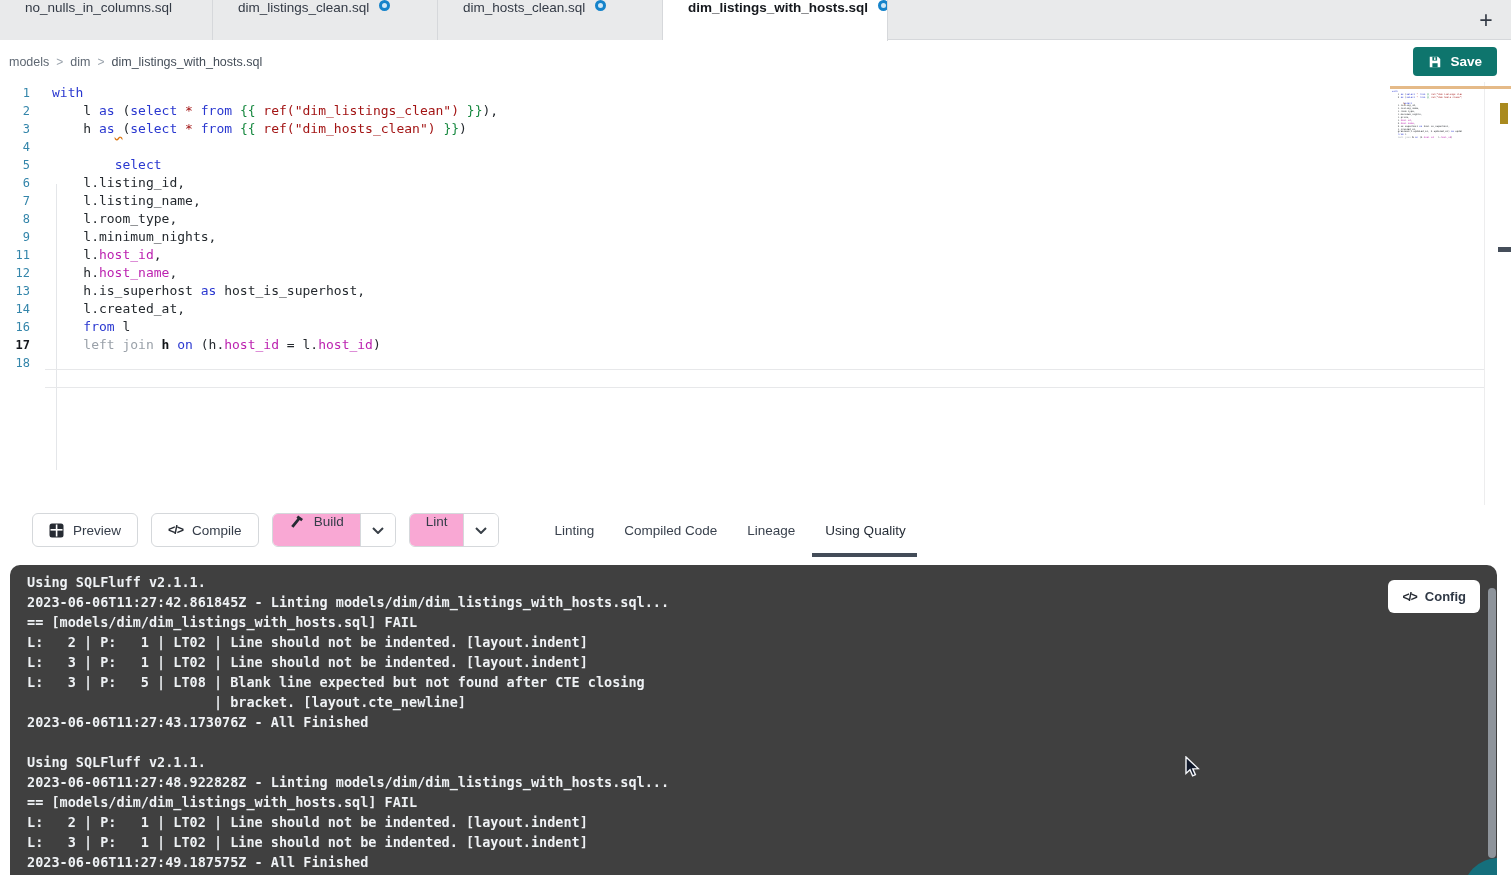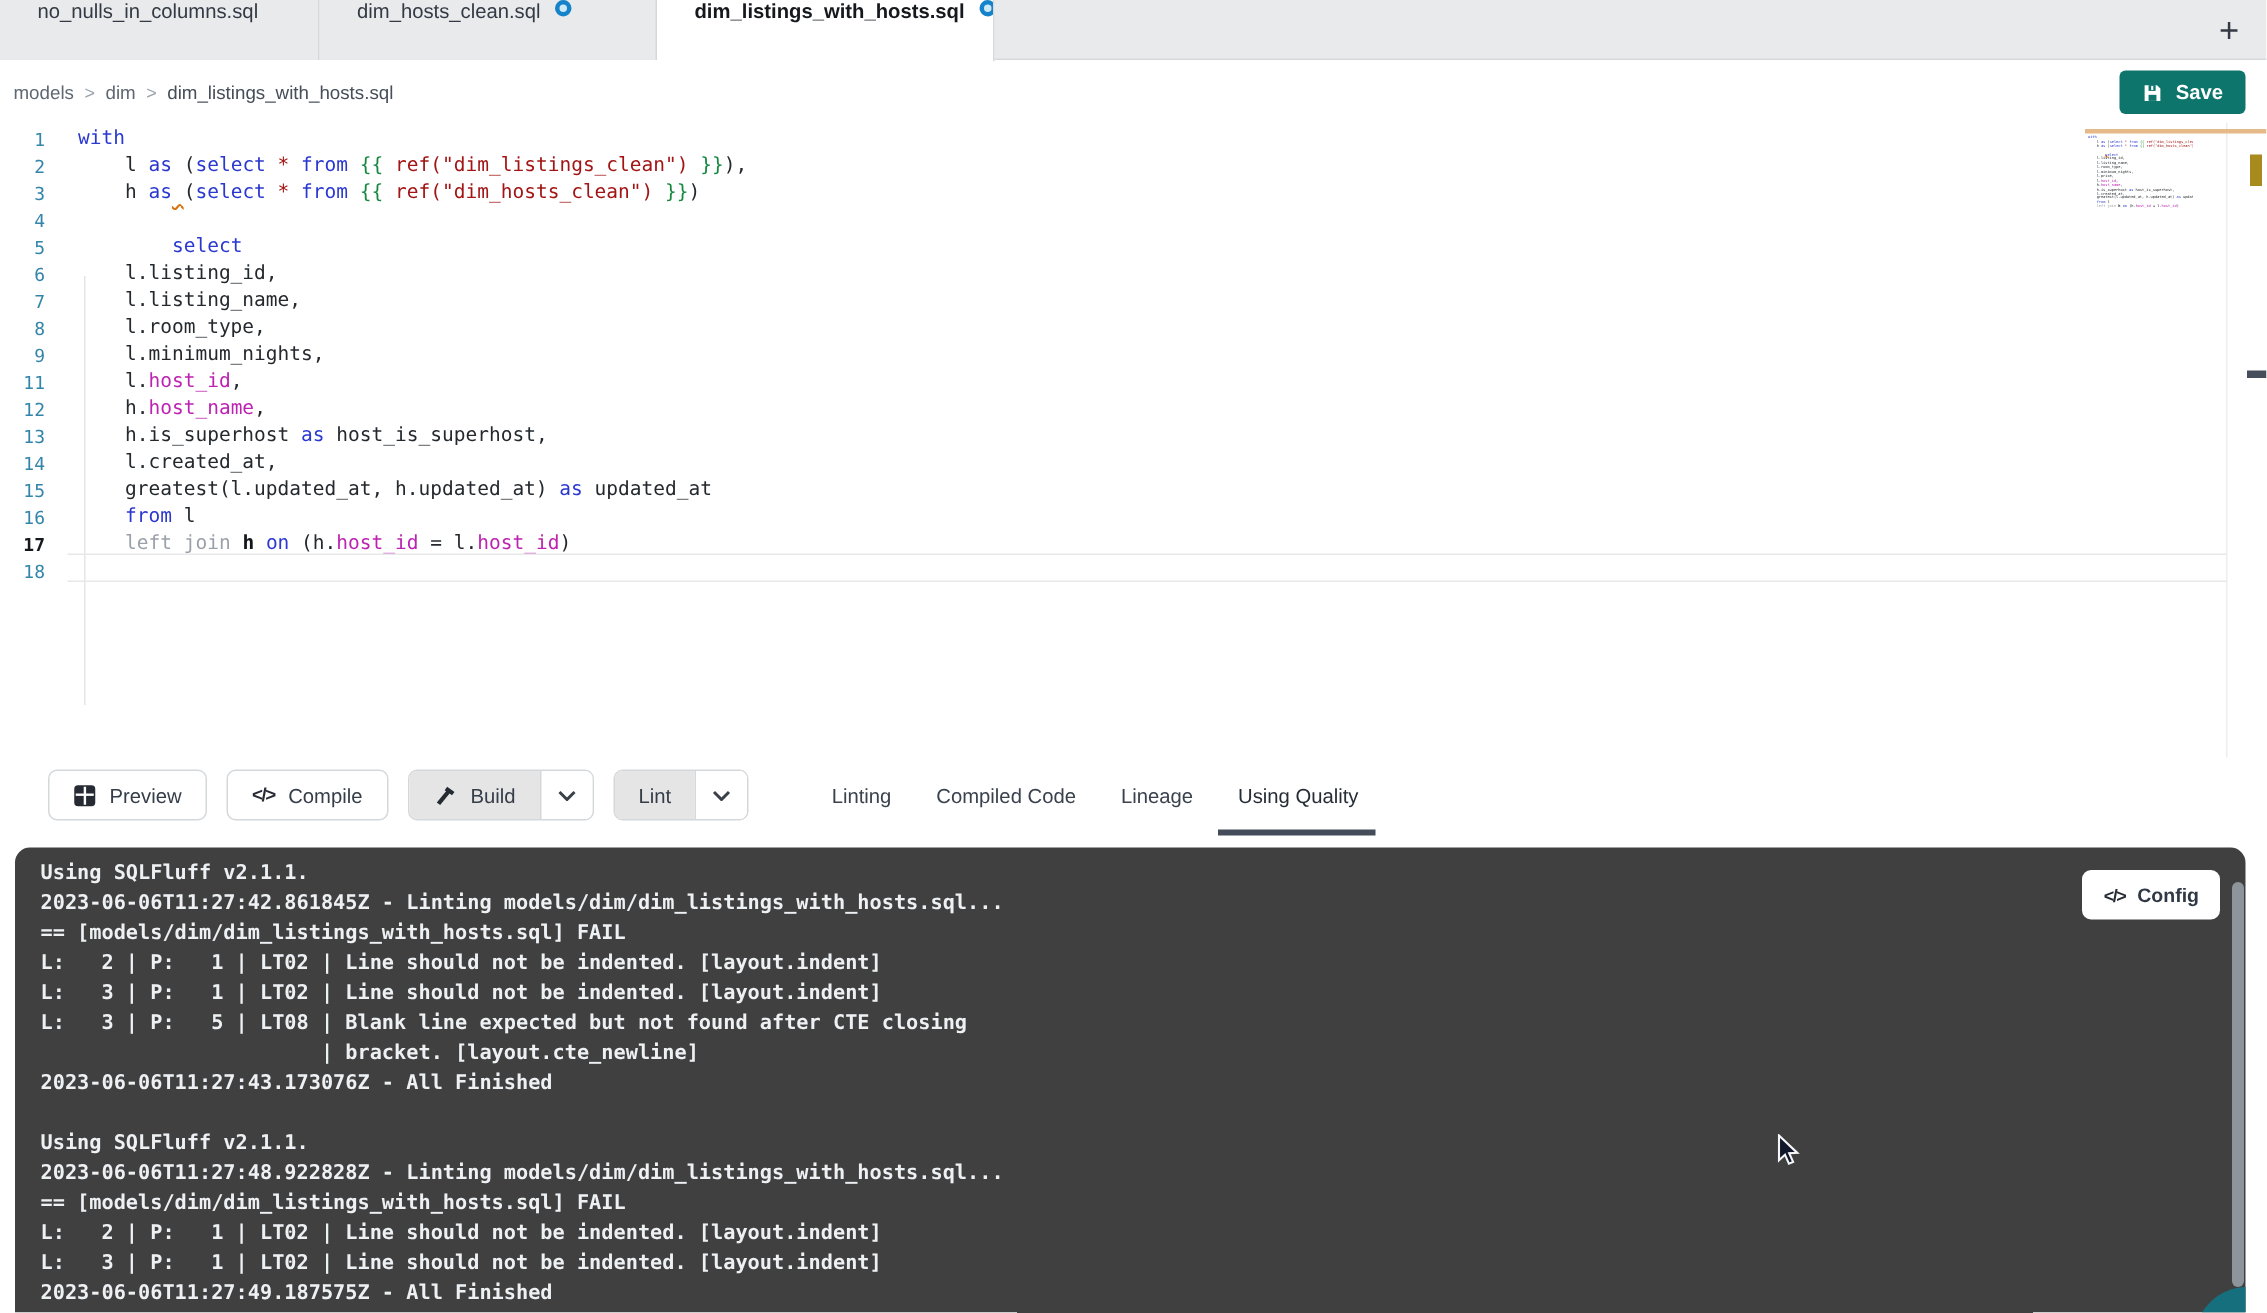--- a/index.html
+++ b/index.html
@@ -101,22 +101,22 @@
     background:#fff; display:flex; align-items:center; padding-left:8px;margin-left:24px;
   }
   .tbtn {
     height:34px; border:1px solid #d5d8db; border-radius:6px; background:#fff;
     display:inline-flex; align-items:center; gap:9px; padding:0 16px;
     font-size:13.5px; color:#353d49; cursor:pointer; margin-right:13px;
     font-family:"Liberation Sans", sans-serif;
   }
   .splitgrp { display:inline-flex; margin-right:13px; border:1px solid #d5d8db; border-radius:6px; overflow:hidden; height:34px; }
   .splitgrp .main {
-    display:inline-flex; align-items:center; gap:9px; padding:0 16px;
-    font-size:13.5px; color:#353d49; background:#e5e5e5; cursor:pointer; border:none;
+    display:inline-flex; gap:9px; padding:0 16px;
+    font-size:13.5px; color:#353d49; background:#f9a8d4; cursor:pointer; border:none;
     font-family:"Liberation Sans", sans-serif;
   }
   .splitgrp .caret {
     width:35px; display:flex; align-items:center; justify-content:center;
     border-left:1px solid #d5d8db; background:#fff; cursor:pointer;
   }
   .qtabs { display:flex; gap:30px; margin-left:42px; }
   .qtab {
     position:relative; font-size:13.5px; color:#3a424e; cursor:pointer; padding:6px 0;
   }
@@ -155,20 +155,24 @@
   
   .mcursor { position:absolute; left:1183px; top:756px; z-index:50; pointer-events:none; }
 </style>
 </head>
 <body>
 
 <div class="tabbar">
   <div id="tabs-host" style="display:flex;">
       <div class="tab" style="width: 213px;">
         <span>no_nulls_in_columns.sql</span>
+      </div>
+      <div class="tab" style="width: 225px;">
+        <span>dim_listings_clean.sql</span>
+        <span class="mod-dot"></span>
       </div>
       <div class="tab" style="width: 225px;">
         <span>dim_hosts_clean.sql</span>
         <span class="mod-dot"></span>
       </div>
       <div class="tab active" style="width: 225px;">
         <span>dim_listings_with_hosts.sql</span>
         <span class="mod-dot"></span>
       </div>
     </div>
@@ -204,21 +208,20 @@
       <div class="cl"><span class="gn">4</span><span class="lc"></span></div>
       <div class="cl"><span class="gn">5</span><span class="lc"><span class="seg-pl">        </span><span class="seg-kw">select</span></span></div>
       <div class="cl"><span class="gn">6</span><span class="lc"><span class="seg-pl">    l.listing_id,</span></span></div>
       <div class="cl"><span class="gn">7</span><span class="lc"><span class="seg-pl">    l.listing_name,</span></span></div>
       <div class="cl"><span class="gn">8</span><span class="lc"><span class="seg-pl">    l.room_type,</span></span></div>
       <div class="cl"><span class="gn">9</span><span class="lc"><span class="seg-pl">    l.minimum_nights,</span></span></div>
       <div class="cl"><span class="gn">11</span><span class="lc"><span class="seg-pl">    l.</span><span class="seg-var">host_id</span><span class="seg-pl">,</span></span></div>
       <div class="cl"><span class="gn">12</span><span class="lc"><span class="seg-pl">    h.</span><span class="seg-var">host_name</span><span class="seg-pl">,</span></span></div>
       <div class="cl"><span class="gn">13</span><span class="lc"><span class="seg-pl">    h.is_superhost </span><span class="seg-kw">as</span><span class="seg-pl"> host_is_superhost,</span></span></div>
       <div class="cl"><span class="gn">14</span><span class="lc"><span class="seg-pl">    l.created_at,</span></span></div>
-      <div class="cl"><span class="gn">15</span><span class="lc"><span class="seg-pl">    greatest(l.updated_at, h.updated_at) </span><span class="seg-kw">as</span><span class="seg-pl"> updated_at</span></span></div>
       <div class="cl"><span class="gn">16</span><span class="lc"><span class="seg-pl">    </span><span class="seg-kw">from</span><span class="seg-pl"> l</span></span></div>
       <div class="cl activeln"><span class="gn">17</span><span class="lc"><span class="seg-pl">    </span><span class="seg-dim">left join</span><span class="seg-pl"> </span><span class="seg-plb">h</span><span class="seg-pl"> </span><span class="seg-kw">on</span><span class="seg-pl"> (h.</span><span class="seg-var">host_id</span><span class="seg-pl"> = l.</span><span class="seg-var">host_id</span><span class="seg-pl">)</span></span></div>
       <div class="cl"><span class="gn">18</span><span class="lc"></span></div>
     </div>
   <div class="indent-guide"></div>
 </div>
 <div class="activeline-box"></div>
 <div class="scrollgutter-line"></div>
 <div class="minimap-hl"></div>
 <div class="minimap" id="minimap-host"><div class="cl" style="height: 2.9px;"><span class="lc" style="padding-left: 2px;"><span class="seg-kw">with</span></span></div><div class="cl" style="height: 2.9px;"><span class="lc" style="padding-left: 2px;"><span class="seg-pl">    l </span><span class="seg-kw">as</span><span class="seg-pl"> (</span><span class="seg-kw">select</span><span class="seg-pl"> </span><span class="seg-str">*</span><span class="seg-pl"> </span><span class="seg-kw">from</span><span class="seg-pl"> </span><span class="seg-jj">{{</span><span class="seg-pl"> </span><span class="seg-str">ref("dim_listings_clean")</span></span></div><div class="cl" style="height: 2.9px;"><span class="lc" style="padding-left: 2px;"><span class="seg-pl">    h </span><span class="seg-kw">as</span><span class="seg-sq seg-pl"> </span><span class="seg-pl">(</span><span class="seg-kw">select</span><span class="seg-pl"> </span><span class="seg-str">*</span><span class="seg-pl"> </span><span class="seg-kw">from</span><span class="seg-pl"> </span><span class="seg-jj">{{</span><span class="seg-pl"> </span><span class="seg-str">ref("dim_hosts_clean")</span></span></div><div class="cl" style="height: 2.9px;"><span class="lc" style="padding-left: 2px;"></span></div><div class="cl" style="height: 2.9px;"><span class="lc" style="padding-left: 2px;"><span class="seg-pl">        </span><span class="seg-kw">select</span></span></div><div class="cl" style="height: 2.9px;"><span class="lc" style="padding-left: 2px;"><span class="seg-pl">    l.listing_id,</span></span></div><div class="cl" style="height: 2.9px;"><span class="lc" style="padding-left: 2px;"><span class="seg-pl">    l.listing_name,</span></span></div><div class="cl" style="height: 2.9px;"><span class="lc" style="padding-left: 2px;"><span class="seg-pl">    l.room_type,</span></span></div><div class="cl" style="height: 2.9px;"><span class="lc" style="padding-left: 2px;"><span class="seg-pl">    l.minimum_nights,</span></span></div><div class="cl" style="height: 2.9px;"><span class="lc" style="padding-left: 2px;"><span class="seg-pl">    l.price,</span></span></div><div class="cl" style="height: 2.9px;"><span class="lc" style="padding-left: 2px;"><span class="seg-pl">    l.</span><span class="seg-var">host_id</span><span class="seg-pl">,</span></span></div><div class="cl" style="height: 2.9px;"><span class="lc" style="padding-left: 2px;"><span class="seg-pl">    h.</span><span class="seg-var">host_name</span><span class="seg-pl">,</span></span></div><div class="cl" style="height: 2.9px;"><span class="lc" style="padding-left: 2px;"><span class="seg-pl">    h.is_superhost </span><span class="seg-kw">as</span><span class="seg-pl"> host_is_superhost,</span></span></div><div class="cl" style="height: 2.9px;"><span class="lc" style="padding-left: 2px;"><span class="seg-pl">    l.created_at,</span></span></div><div class="cl" style="height: 2.9px;"><span class="lc" style="padding-left: 2px;"><span class="seg-pl">    greatest(l.updated_at, h.updated_at) </span><span class="seg-kw">as</span><span class="seg-pl"> updated_at</span></span></div><div class="cl" style="height: 2.9px;"><span class="lc" style="padding-left: 2px;"><span class="seg-pl">    </span><span class="seg-kw">from</span><span class="seg-pl"> l</span></span></div><div class="cl" style="height: 2.9px;"><span class="lc" style="padding-left: 2px;"><span class="seg-pl">    </span><span class="seg-dim">left join</span><span class="seg-pl"> </span><span class="seg-plb">h</span><span class="seg-pl"> </span><span class="seg-kw">on</span><span class="seg-pl"> (h.</span><span class="seg-var">host_id</span><span class="seg-pl"> = l.</span><span class="seg-var">host_id</span><span class="seg-pl">)</span></span></div><div class="cl" style="height: 2.9px;"><span class="lc" style="padding-left: 2px;"></span></div></div>

